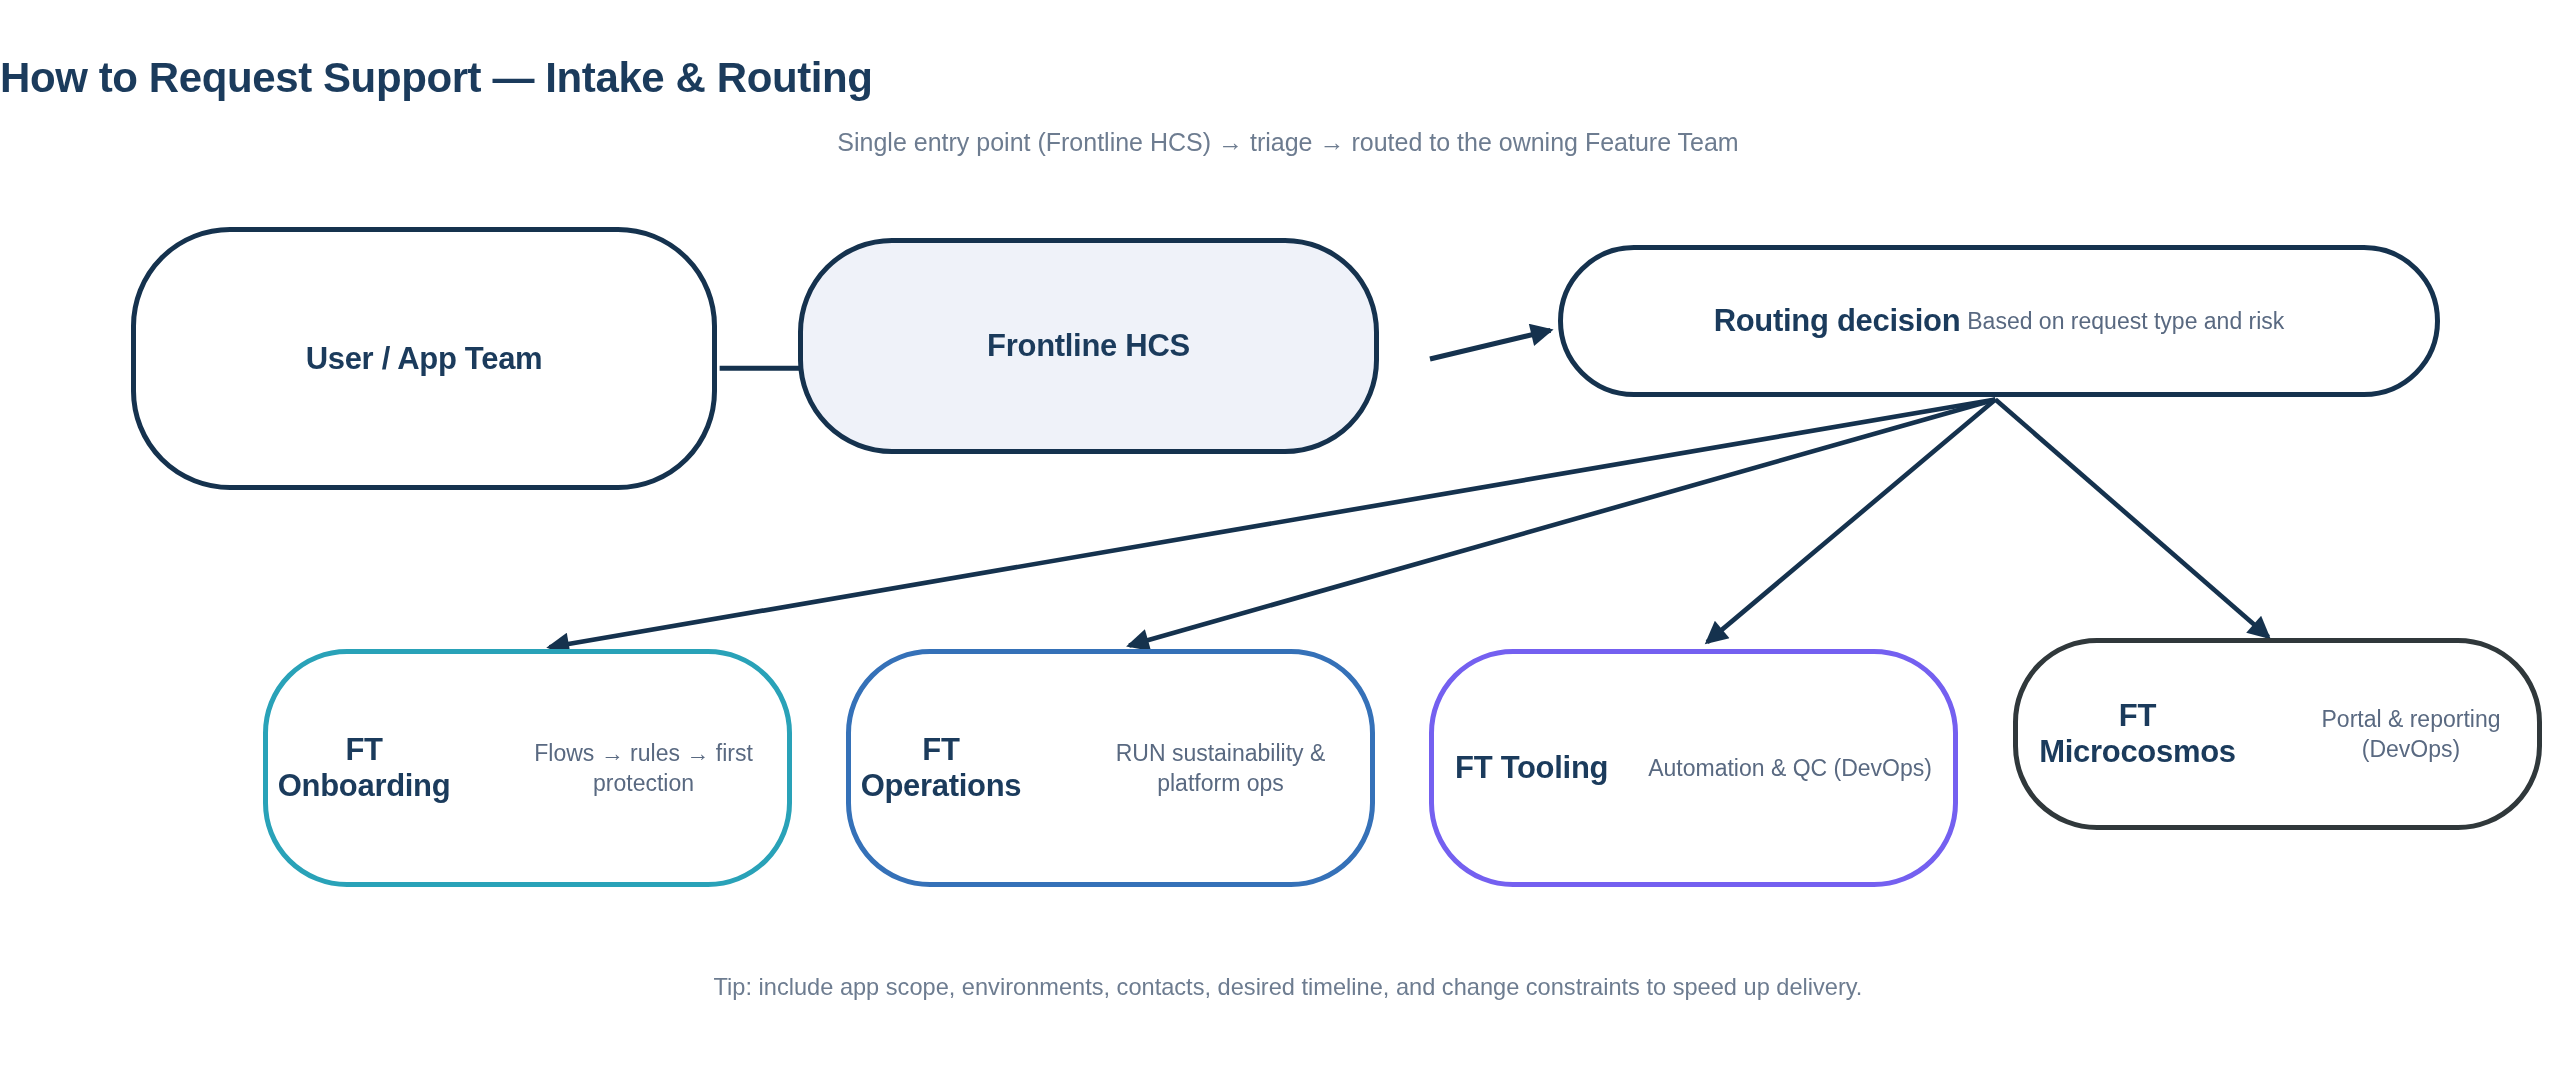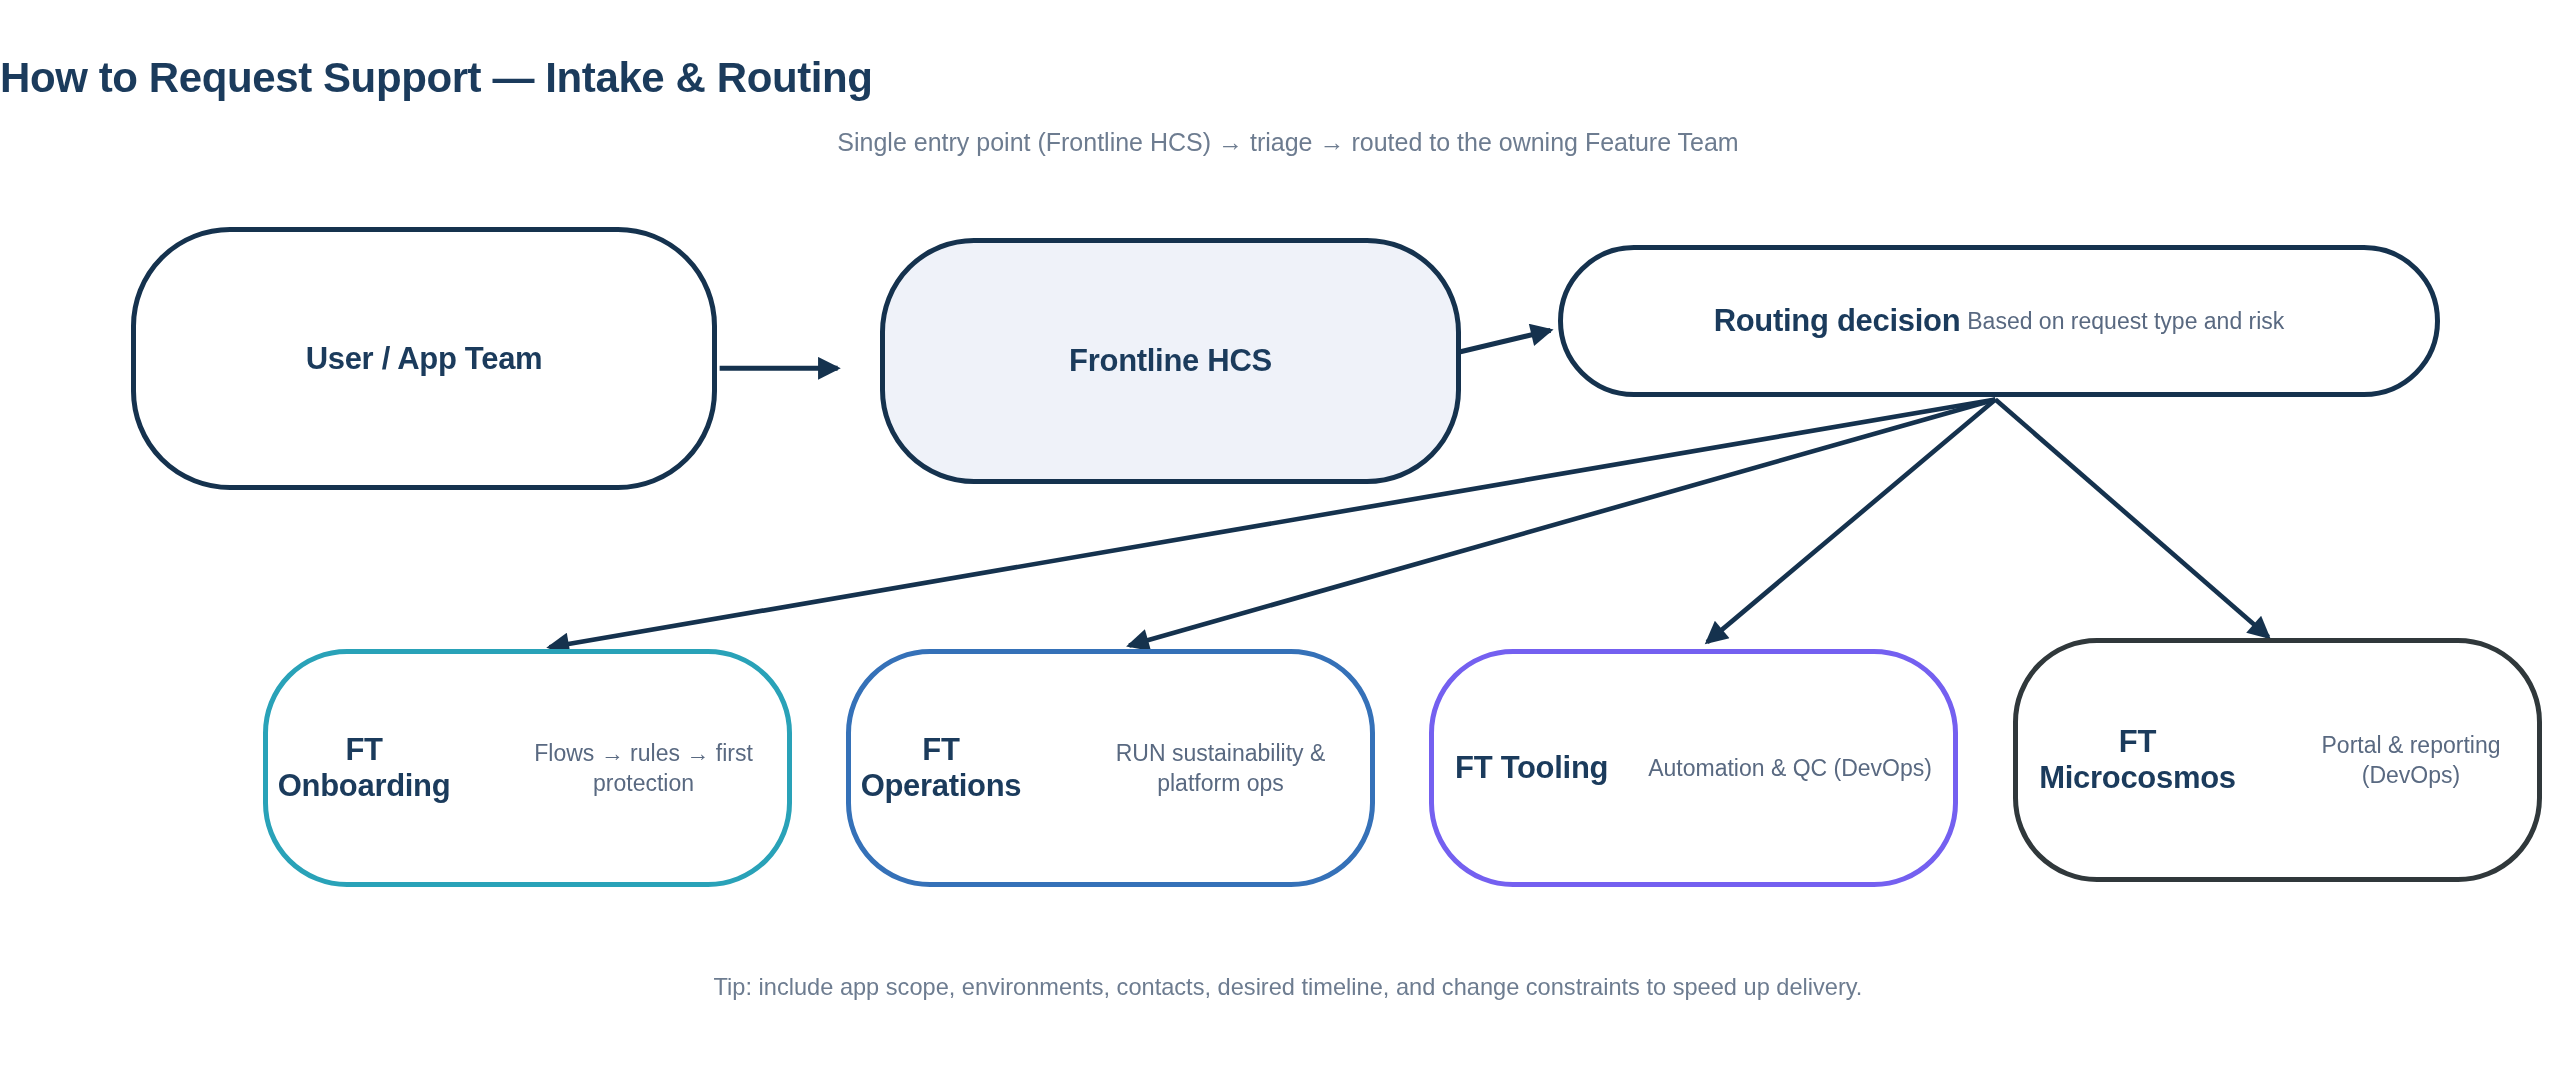--- a/index.html
+++ b/index.html
@@ -19,27 +19,27 @@
   }
   .node{
     position:absolute;box-sizing:border-box;background:#fff;
     border:5px solid var(--navy);
     display:flex;flex-direction:row;align-items:center;justify-content:center;
     text-align:center;
   }
   .node-title{font-size:31px;font-weight:bold;color:var(--title_text);letter-spacing:-0.3px;}
   .node-body{font-size:23px;color:var(--body_text);line-height:1.32;white-space:pre-line;}
   .node-user-app{left:131px;top:227px;width:586px;height:263px;border-radius:99px;gap:44px;}
-  .node-frontline{left:880px;top:238px;width:581px;height:246px;border-radius:94px;gap:59px;background:var(--frontline_fill);}
+  .node-frontline{left:798px;top:238px;width:581px;height:216px;border-radius:94px;gap:59px;background:var(--frontline_fill);}
   .node-routing{left:1558px;top:245px;width:882px;height:152px;border-radius:76px;gap:7px;}
   .ft{top:649px;width:529px;height:238px;border-radius:84px;gap:40px;}
   .node-ft-onboarding{left:263px;border-color:var(--teal);}
   .node-ft-operations{left:846px;border-color:var(--blue);}
   .node-ft-tooling{left:1429px;border-color:var(--purple);}
-  .node-ft-microcosmos{left:2013px;top:638px;height:244px;border-color:var(--charcoal);padding-left:12px;}
+  .node-ft-microcosmos{left:2013px;top:638px;height:192px;border-color:var(--charcoal);padding-left:12px;}
   .arrow-layer{position:absolute;left:0;top:0;width:2576px;height:1093px;pointer-events:none;}
   .arrow-line{stroke:var(--navy);fill:none;}
   .arrowhead{fill:var(--navy);}
   .footer-tip{
     position:absolute;top:974px;left:0;width:100%;text-align:center;
     font-size:23.6px;color:var(--muted_text);
   }
 </style>
 </head>
 <body>

